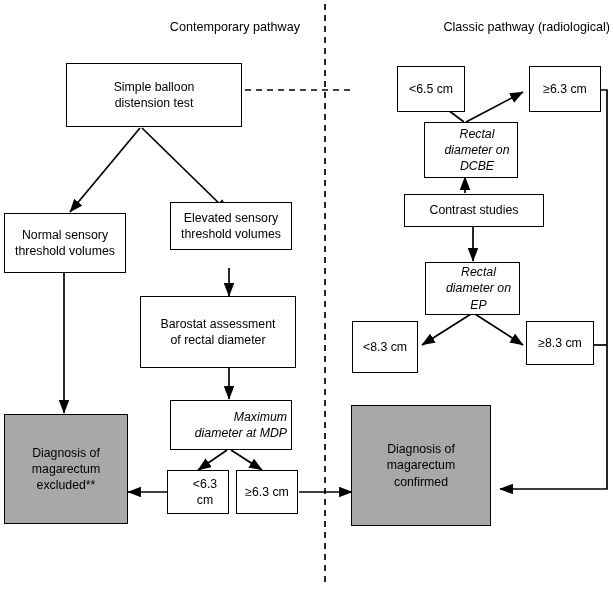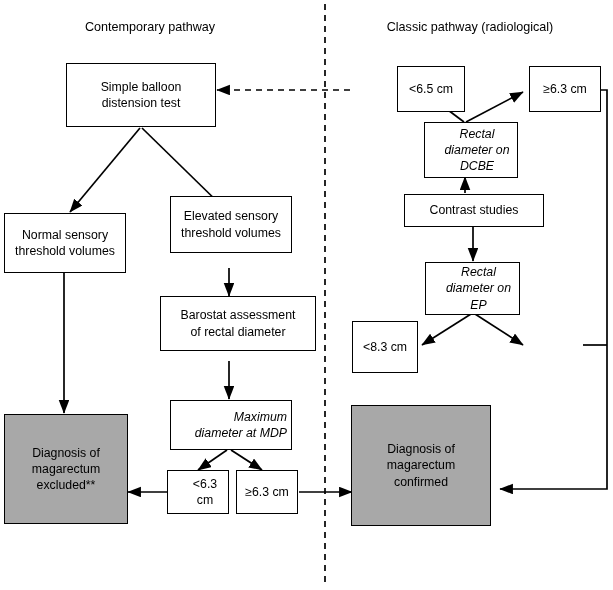--- a/index.html
+++ b/index.html
@@ -24,21 +24,21 @@
     line-height:1.32;
     color:#000000;
     padding:2px 4px;
   }
   .node.gray{background:#a8a8a8;border:1.8px solid #000000;}
   .node.italic{font-style:italic;padding-left:16px;}
   .title{
     position:absolute;
     font-size:12.6px;
     color:#000000;
-    text-align:center;
+    text-align:right;
     white-space:nowrap;
   }
   .node span{display:block;width:100%;white-space:pre-line;}
 </style>
 </head>
 <body>
 
 <div id="canvas">
 
   <svg class="svg-layer" viewBox="0 0 613 590">
@@ -83,36 +83,36 @@
     <path d="M475,314 L523,345" stroke="#000000" stroke-width="1.7" fill="none" marker-end="url(#arrow)"></path>
 
     <path d="M601,90 L607,90 L607,489 L500,489" stroke="#000000" stroke-width="1.7" fill="none" marker-end="url(#arrow)"></path>
 
     <path d="M583,345 L607,345" stroke="#000000" stroke-width="1.7" fill="none"></path>
   </svg>
 
   <div class="title" style="left:0;top:20px;width:300px;">Contemporary pathway</div>
   <div class="title" style="left:330px;top:20px;width:280px;">Classic pathway (radiological)</div>
 
-  <div class="node" style="left:66px;top:63px;width:150px;height:64px;text-align:center;">
+  <div class="node" style="left:66px;top:63px;width:176px;height:64px;text-align:center;">
     <span>Simple balloon
 distension test</span>
   </div>
 
   <div class="node" style="left:4px;top:213px;width:122px;height:60px;">
     <span>Normal sensory
 threshold volumes</span>
   </div>
 
-  <div class="node" style="left:170px;top:196px;width:122px;height:57px;">
+  <div class="node" style="left:170px;top:202px;width:122px;height:48px;">
     <span>Elevated sensory
 threshold volumes</span>
   </div>
 
-  <div class="node" style="left:160px;top:296px;width:156px;height:55px;text-align:center;">
+  <div class="node" style="left:140px;top:296px;width:156px;height:72px;text-align:center;">
     <span>Barostat assessment
 of rectal diameter</span>
   </div>
 
   <div class="node italic" style="left:170px;top:400px;width:122px;height:50px;text-align:right;">
     <span>Maximum
 diameter at MDP</span>
   </div>
 
   <div class="node" style="left:167px;top:470px;width:62px;height:44px;padding-left:18px;">
@@ -150,20 +150,23 @@
   <div class="node italic" style="left:425px;top:262px;width:95px;height:53px;">
     <span>Rectal
 diameter on
 EP</span>
   </div>
 
   <div class="node" style="left:352px;top:321px;width:66px;height:52px;">
     <span>&lt;8.3 cm</span>
   </div>
 
+  <div class="node" style="left:526px;top:321px;width:68px;height:44px;">
+    <span>≥8.3 cm</span>
+  </div>
 
   <div class="node gray" style="left:351px;top:405px;width:140px;height:121px;">
     <span>Diagnosis of
 magarectum
 confirmed</span>
   </div>
 
 </div>
 
 </body></html>

